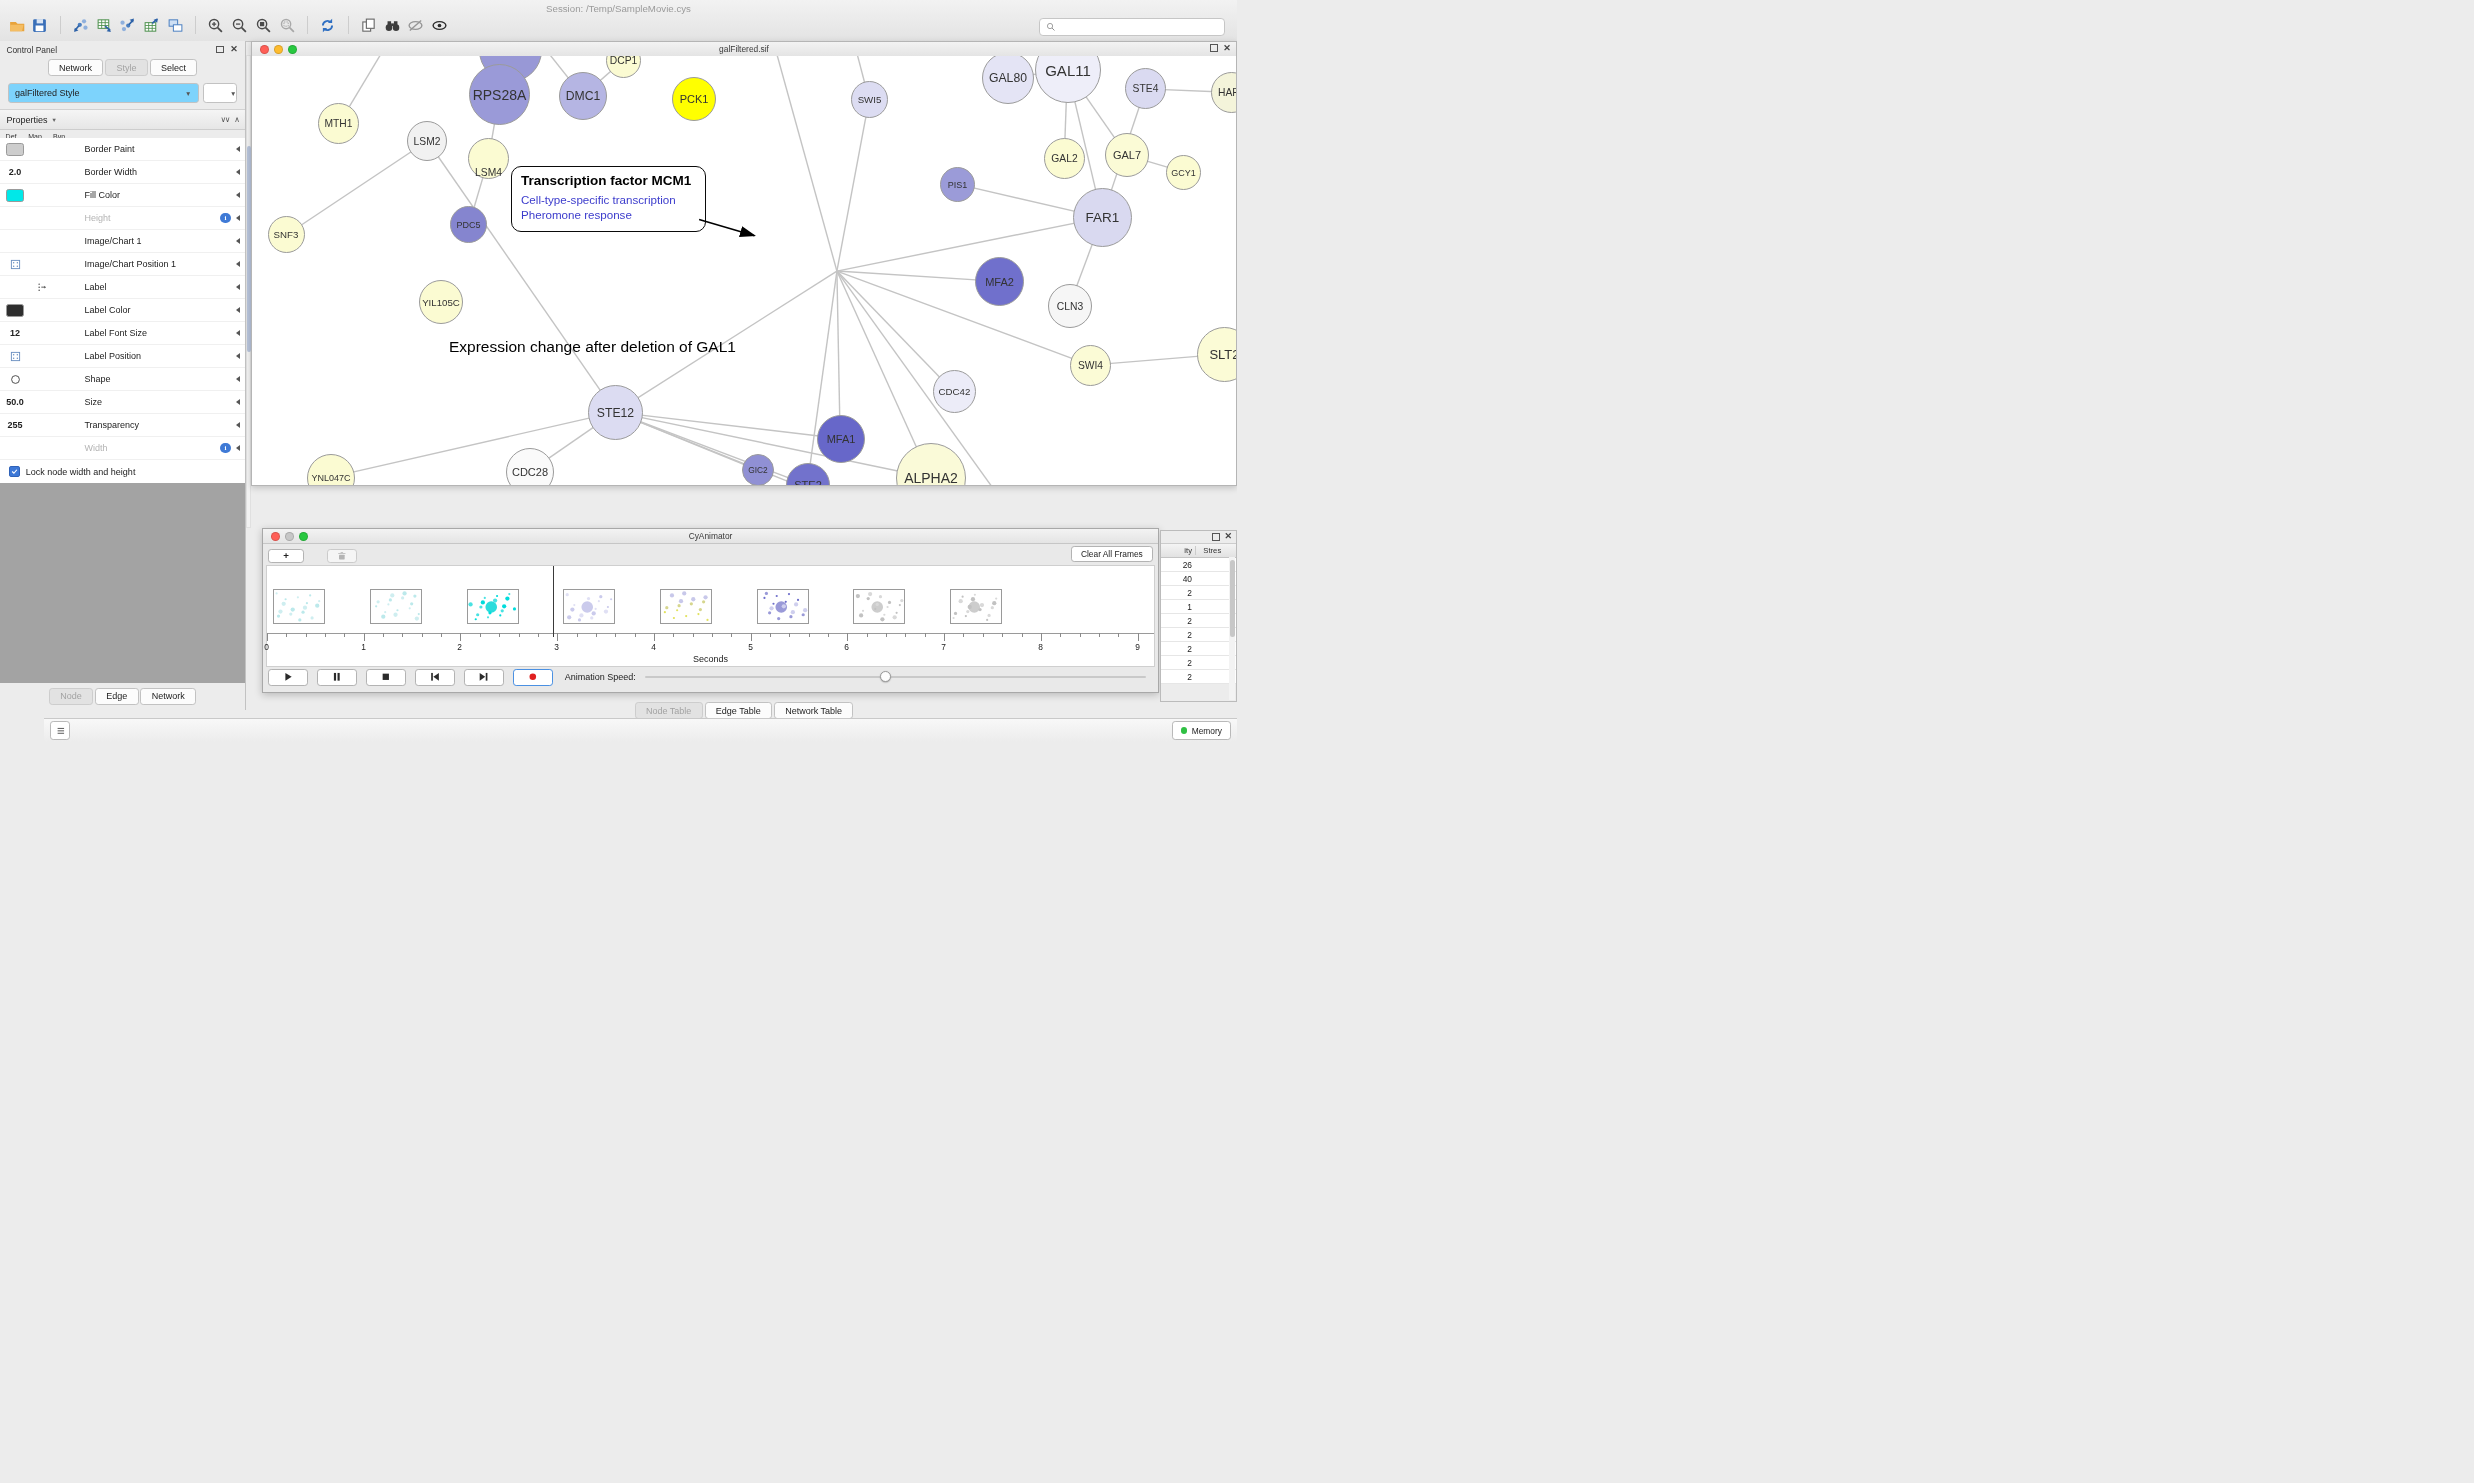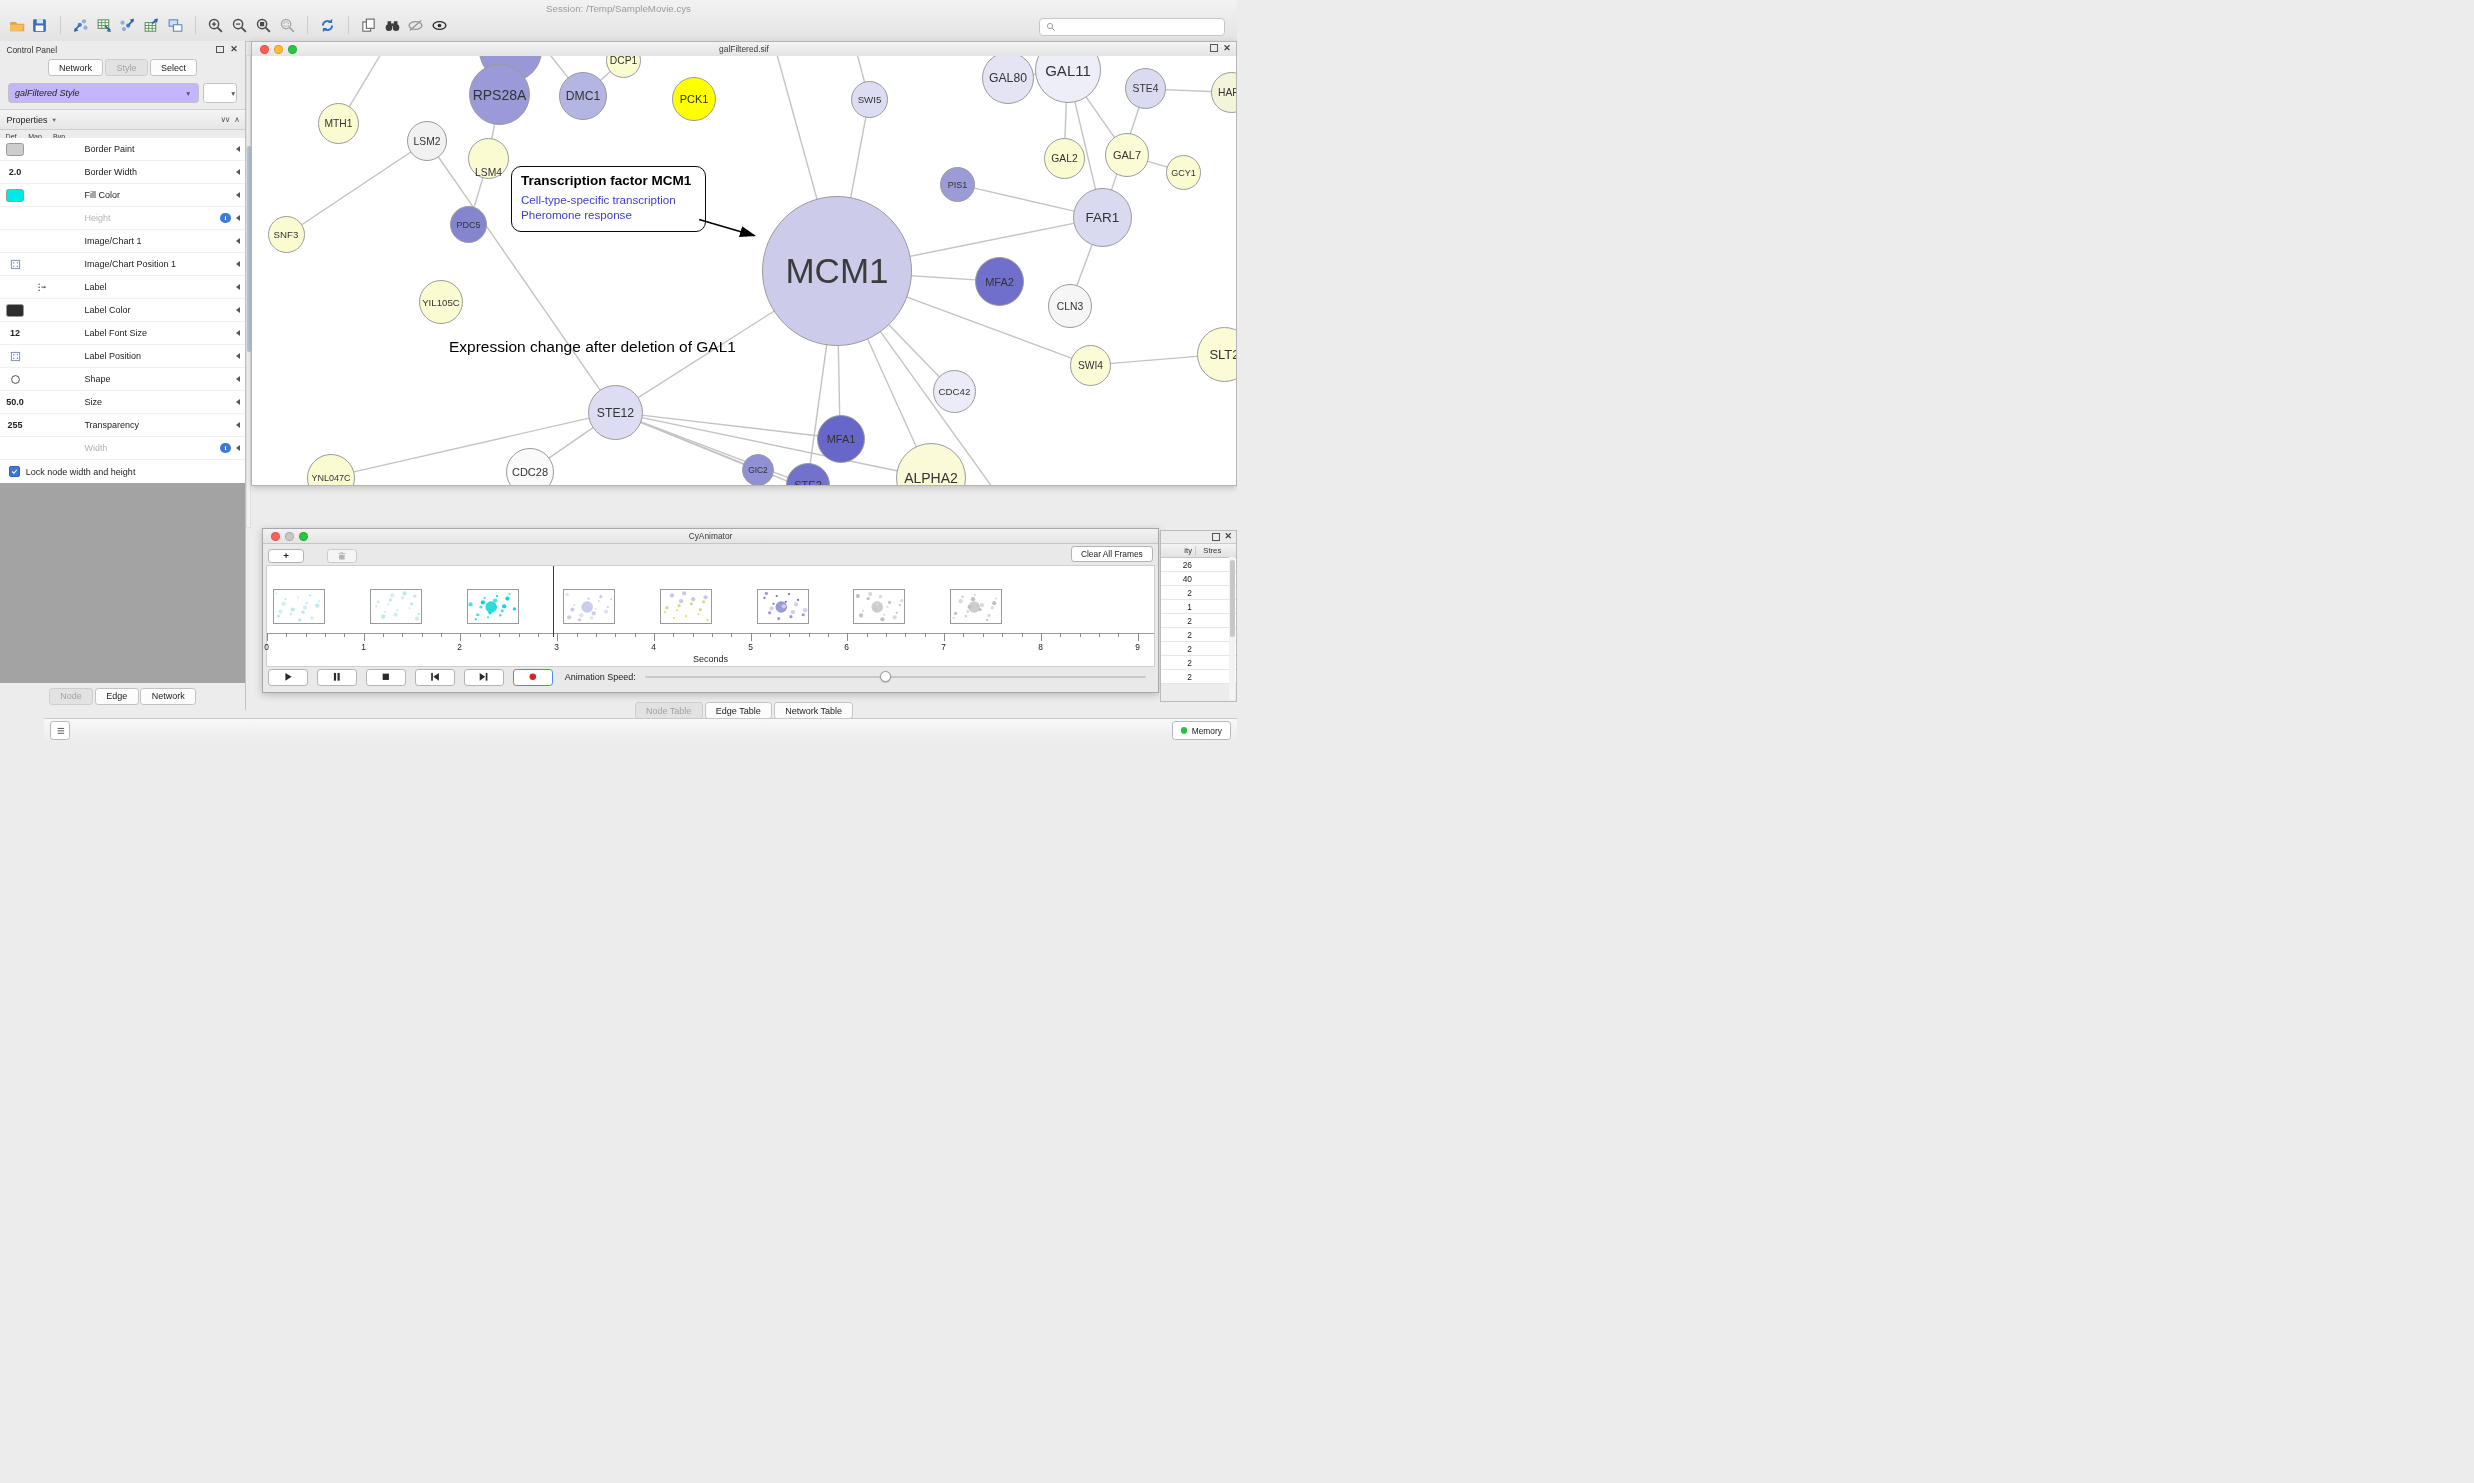--- a/index.html
+++ b/index.html
@@ -21,22 +21,22 @@
   .control-panel{position:absolute;top:41px;left:0;width:246px;bottom:32px;background:#ececec;
                  border-right:0.6px solid #c2c2c2;box-sizing:border-box;}
   .cp-header{height:17px;display:flex;align-items:center;padding:0 6.4px;font-size:8.4px;color:#333;}
   .cp-header .spacer{flex:1;}
   .win-glyph{width:9px;height:9px;margin-left:5.2px;display:flex;align-items:center;justify-content:center;color:#444;font-size:9px;line-height:1;}
   .float-sq{width:5.8px;height:5.8px;border:1px solid #555;}
   .tab-row{display:flex;justify-content:center;gap:1.9px;margin-top:1.3px;}
   .tab{padding:2.6px 10.3px;font-size:9px;border:0.6px solid #c2c2c2;border-radius:3.2px;background:#fcfcfc;color:#222;}
   .tab.active{background:#e2e2e2;color:#a3a3a3;border-color:#cdcdcd;}
   .style-row{display:flex;gap:4.5px;padding:7px 7.7px 6.4px;}
-  .combo{flex:1;height:19.3px;background:#c4b5fd;border:0.6px solid #c2c2c2;border-radius:3.2px;
-         display:flex;align-items:center;padding:0 6.4px;font-size:9px;box-sizing:border-box;font-style:italic;}
+  .combo{flex:1;height:19.3px;background:#7dd3fc;border:0.6px solid #c2c2c2;border-radius:3.2px;
+         display:flex;align-items:center;padding:0 6.4px;font-size:9px;box-sizing:border-box;}
   .combo .caret,.menu-btn .caret{margin-left:auto;font-size:6.4px;color:#555;}
   .menu-btn{width:34px;height:19.3px;background:#fff;border:0.6px solid #c2c2c2;border-radius:3.2px;
             display:flex;align-items:center;justify-content:center;box-sizing:border-box;}
   .props-header{height:18.7px;background:linear-gradient(#f5f5f5,#e6e6e6);border-top:0.6px solid #d2d2d2;
                 border-bottom:0.6px solid #cdcdcd;display:flex;align-items:center;padding:0 6.4px;font-size:9px;color:#222;}
   .props-header .hdr-caret{font-size:5.8px;color:#666;margin-left:3.9px;}
   .props-header .spacer{flex:1;}
   .chev{color:#555;font-size:7.7px;margin-left:5.2px;letter-spacing:-1.3px;}
   .col-heads{display:flex;height:13px;align-items:center;font-size:7px;color:#333;background:#ececec;border-bottom:0.6px solid #ddd;}
   .col-heads span{width:24px;text-align:center;}
@@ -621,23 +621,20 @@
         <span>SNF3</span>
       </div>
       <div class="node" style="left: 198px; top: 150px; width: 37px; height: 37px; background: rgb(133, 133, 207); font-size: 9px;">
         <span>PDC5</span>
       </div>
       <div class="node" style="left: 723px; top: 201px; width: 49px; height: 49px; background: rgb(112, 112, 204); font-size: 11px;">
         <span>MFA2</span>
       </div>
       <div class="node" style="left: 796px; top: 228px; width: 44px; height: 44px; background: rgb(246, 246, 246); font-size: 10.3px;">
         <span>CLN3</span>
-      </div>
-      <div class="node" style="left: 510px; top: 140px; width: 150px; height: 150px; background: rgb(204, 204, 234); font-size: 35px; color: rgb(60, 60, 60);">
-        <span>MCM1</span>
       </div>
       <div class="node" style="left: 167px; top: 224px; width: 44px; height: 44px; background: rgb(251, 251, 210); font-size: 9.7px;">
         <span>YIL105C</span>
       </div>
       <div class="node" style="left: 818px; top: 289px; width: 41px; height: 41px; background: rgb(251, 251, 214); font-size: 10.3px;">
         <span>SWI4</span>
       </div>
       <div class="node" style="left: 945px; top: 271px; width: 55px; height: 55px; background: rgb(251, 251, 214); font-size: 13px;">
         <span>SLT2</span>
       </div>

